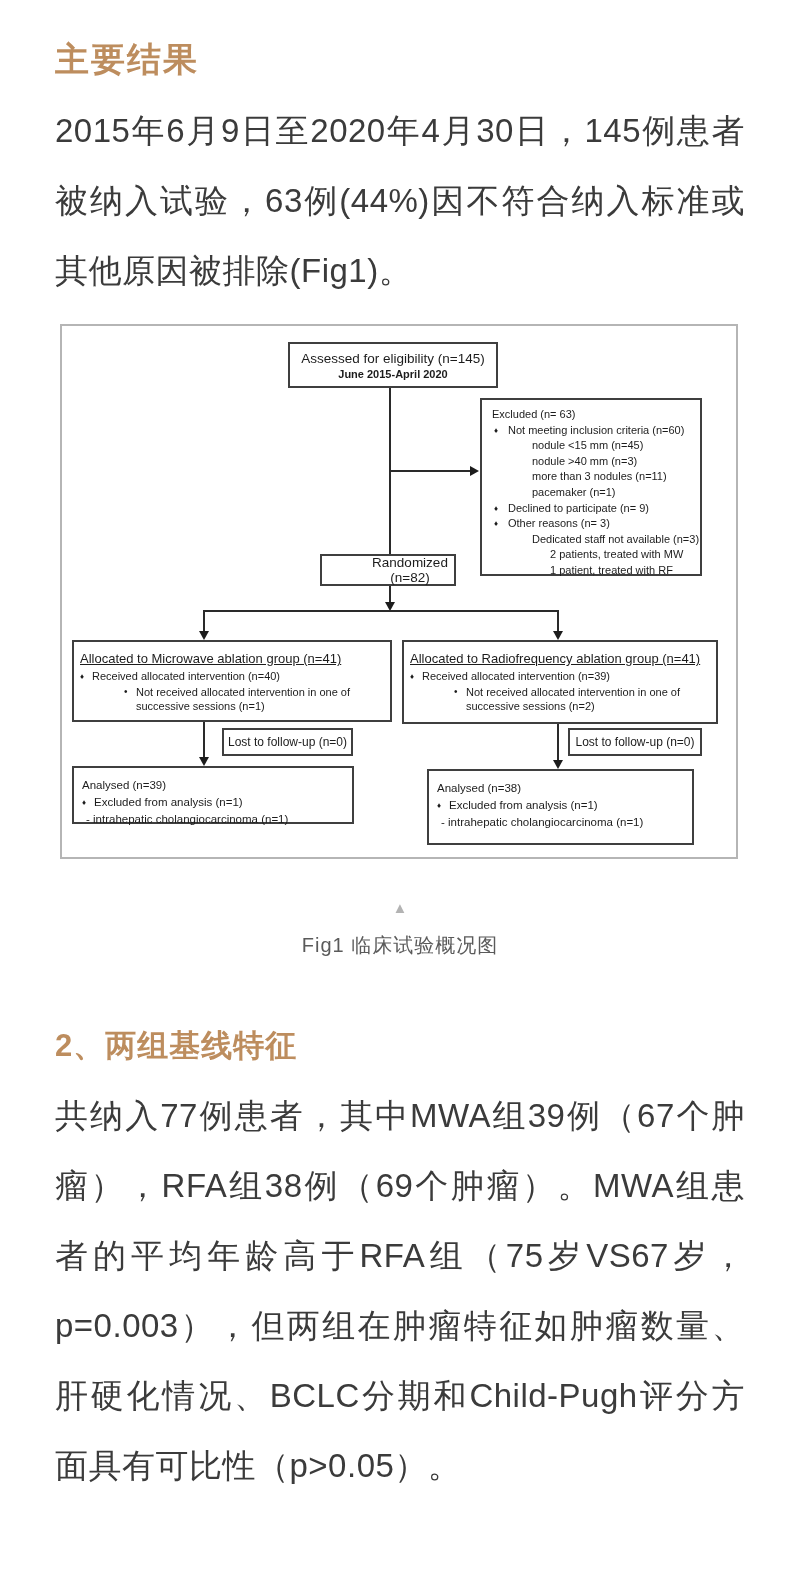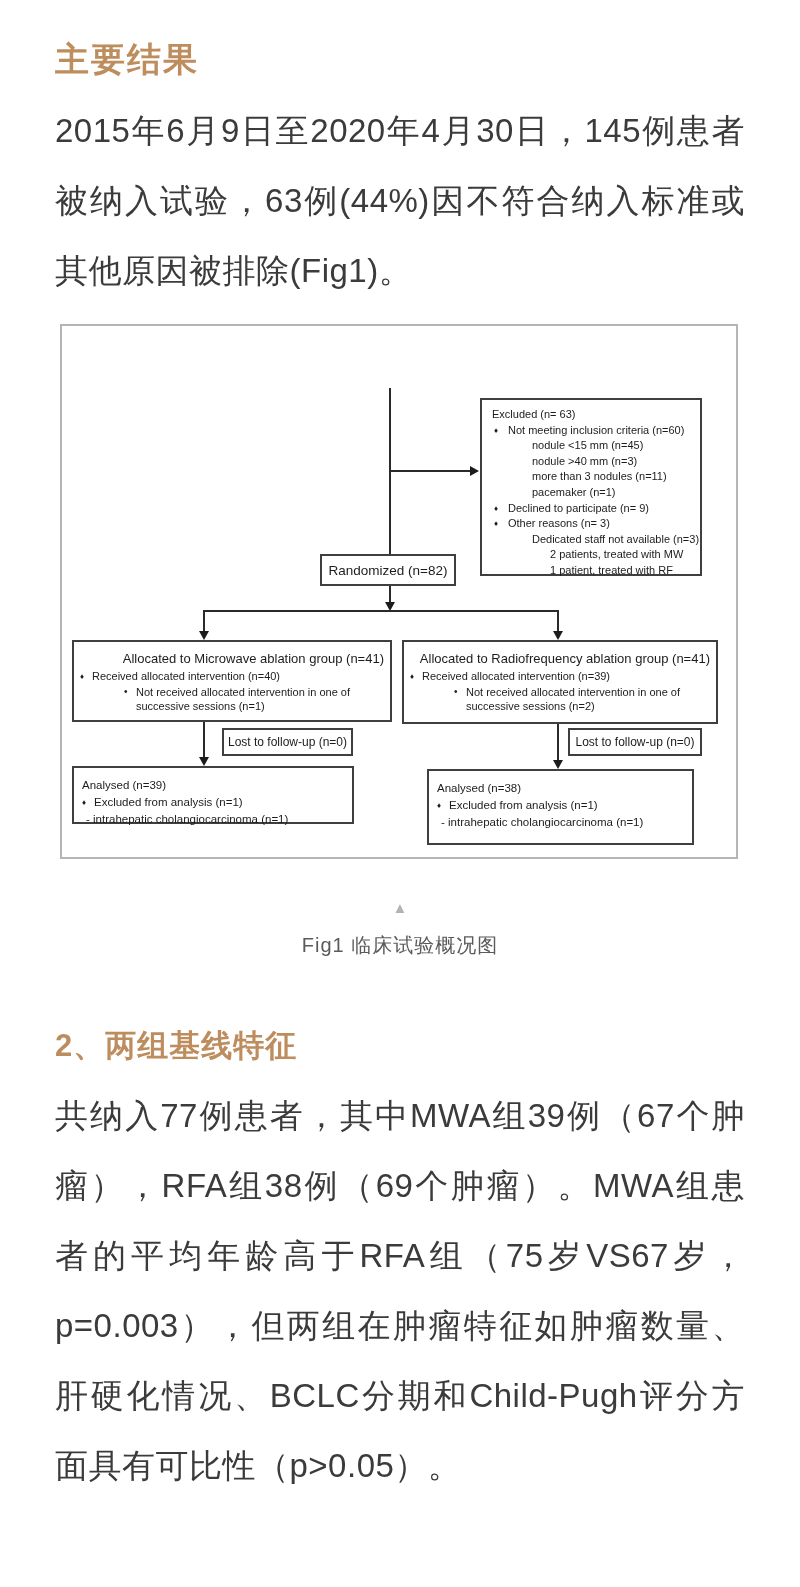--- a/index.html
+++ b/index.html
@@ -52,26 +52,26 @@
   .assessed-box .bsub { font-size: 11px; font-weight: bold; line-height: 14px; }
 
   .excluded-box { left: 418px; top: 72px; width: 222px; height: 178px; padding: 7px 4px 0 10px; }
   .excluded-box .xline { line-height: 15.6px; white-space: nowrap; }
   .x-l1 { padding-left: 2px; }
   .x-l1 .blt { display: inline-block; width: 14px; font-size: 8px; vertical-align: 1px; }
   .x-l2 { padding-left: 40px; }
   .x-l3 { padding-left: 58px; }
 
   .randomized-box { left: 258px; top: 228px; width: 136px; height: 32px; }
-  .randomized-box .btitle { font-size: 13.5px; }
+  .randomized-box .btitle { font-size: 13.5px; margin-left: 44px; }
 
   .alloc-box { top: 314px; padding: 8px 6px 0 6px; }
   .mwa-box { left: 10px; width: 320px; height: 82px; }
   .rfa-box { left: 340px; width: 316px; height: 84px; }
-  .alloc-box .btitle { font-size: 13px; line-height: 17px; text-align: right; white-space: nowrap; }
+  .alloc-box .btitle { font-size: 13px; line-height: 17px; text-align: left; white-space: nowrap; text-decoration: underline; }
   .alloc-l1 { margin-top: 2px; line-height: 14px; }
   .alloc-l1 .blt { display: inline-block; width: 12px; font-size: 8px; vertical-align: 1px; }
   .alloc-l2 { display: flex; margin: 1px 0 0 44px; line-height: 14px; }
   .alloc-l2 .blt { width: 12px; flex: none; font-size: 10px; }
 
   .lost-box { top: 402px; height: 28px; font-size: 12px; }
   .lost-left { left: 160px; width: 131px; }
   .lost-right { left: 506px; width: 134px; }
 
   .analysed-box { padding: 9px 6px 0 8px; font-size: 11.5px; }
@@ -101,20 +101,24 @@
 <body>
 
 <div class="content">
 
   <h1 class="main-title">主要结果</h1>
 
   <p class="body-paragraph">2015年6月9日至2020年4月30日，145例患者被纳入试验，63例(44%)因不符合纳入标准或其他原因被排除(Fig1)。</p>
 
   <div class="figure-frame">
 
+    <div class="fbox assessed-box center-text">
+      <div class="btitle">Assessed for eligibility (n=145)</div>
+      <div class="bsub">June 2015-April 2020</div>
+    </div>
 
     <div class="fline" style="left:327px; top:62px; width:2px; height:166px;"></div>
 
     <div class="fline" style="left:327px; top:144px; width:82px; height:2px;"></div>
     <div class="ah-right" style="left:408px; top:140px;"></div>
 
     <div class="fbox excluded-box">
       <div class="xline x-title">Excluded (n= 63)</div>
       <div class="xline x-l1"><span class="blt">♦</span><span>Not meeting inclusion criteria (n=60)</span></div>
       <div class="xline x-l2">nodule &lt;15 mm (n=45)</div>

